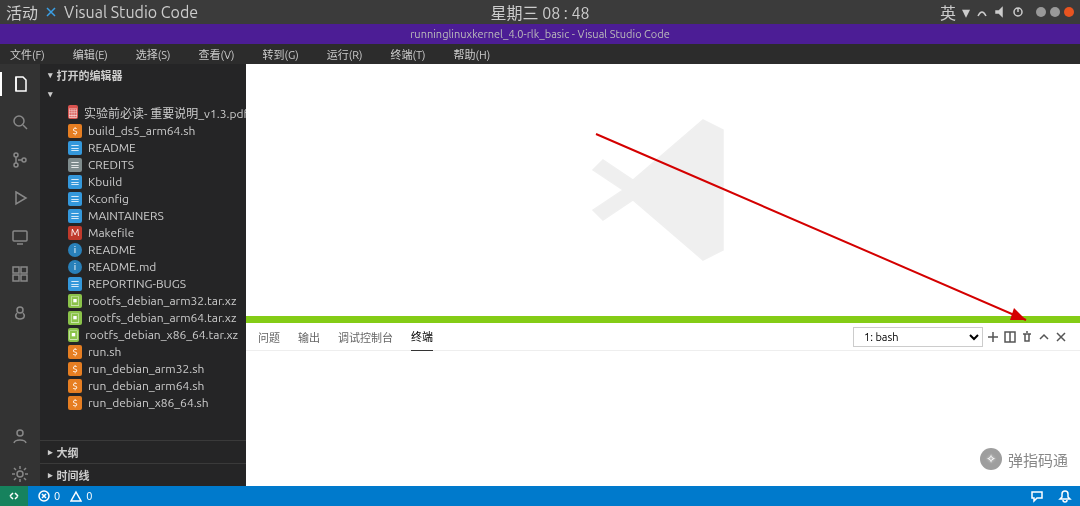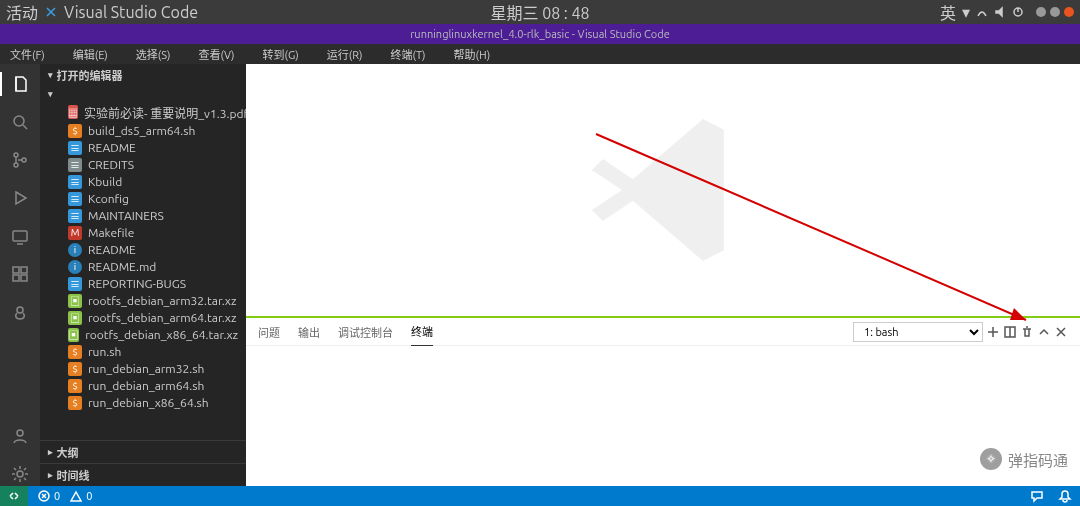--- a/index.html
+++ b/index.html
@@ -31,21 +31,21 @@
   .ficon.txt{background:#3498db;color:#fff;}
   .ficon.info{background:#2980b9;border-radius:50%;}
   .ficon.xz{background:#8bc34a;}
   .ficon.mk{background:#c0392b;}
   .ficon.cfg{background:#7f8c8d;}
   .sections-bottom .section{border-top:1px solid #3a3a3a;}
   .editor{flex:1;background:#fff;position:relative;display:flex;flex-direction:column;}
   .editor-empty{flex:1;position:relative;display:flex;align-items:center;justify-content:center;}
   .vscode-logo{opacity:0.06;}
   .arrow{position:absolute;left:340px;top:60px;pointer-events:none;}
-  .panel{height:170px;border-top:2px solid #84cc16;display:flex;flex-direction:column;background:#fff;}
+  .panel{height:170px;border-top:7px solid #84cc16;display:flex;flex-direction:column;background:#fff;}
   .panel-tabs{height:28px;display:flex;align-items:center;padding:0 12px;gap:18px;font-size:11px;color:#666;border-bottom:1px solid #eee;}
   .panel-tabs .tab{padding:6px 0;cursor:pointer;}
   .panel-tabs .tab.active{color:#000;border-bottom:1px solid #333;}
   .panel-tabs .rightgroup{margin-left:auto;display:flex;align-items:center;gap:3px;}
   .term-select{font-size:11px;border:1px solid #ccc;background:#fff;padding:2px 20px 2px 6px;width:130px;}
   .panel-body{flex:1;padding:6px 12px;font-family:Consolas,monospace;font-size:12px;color:#333;}
   .panel-body .prompt-user{color:#2e7d32;}
   .panel-body .prompt-path{color:#1565c0;}
   .cursor{display:inline-block;width:7px;height:14px;background:#000;vertical-align:middle;}
   .status{height:20px;background:#007acc;color:#fff;font-size:11px;display:flex;align-items:center;padding:0 8px;gap:10px;}

